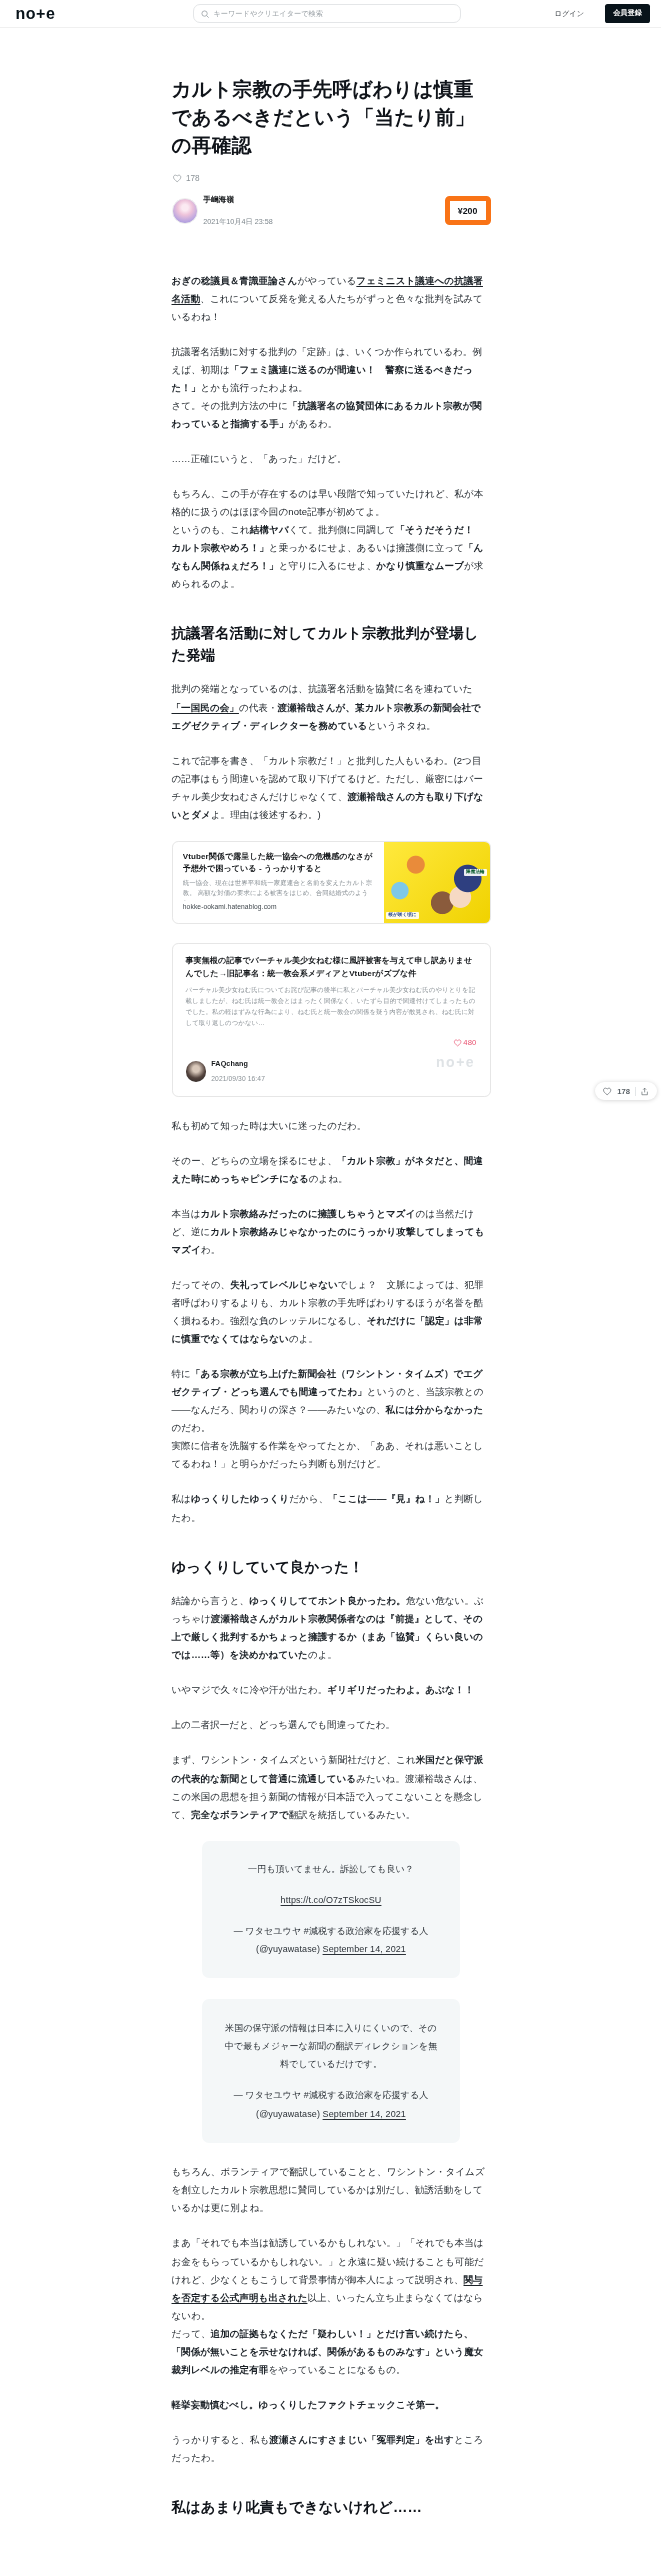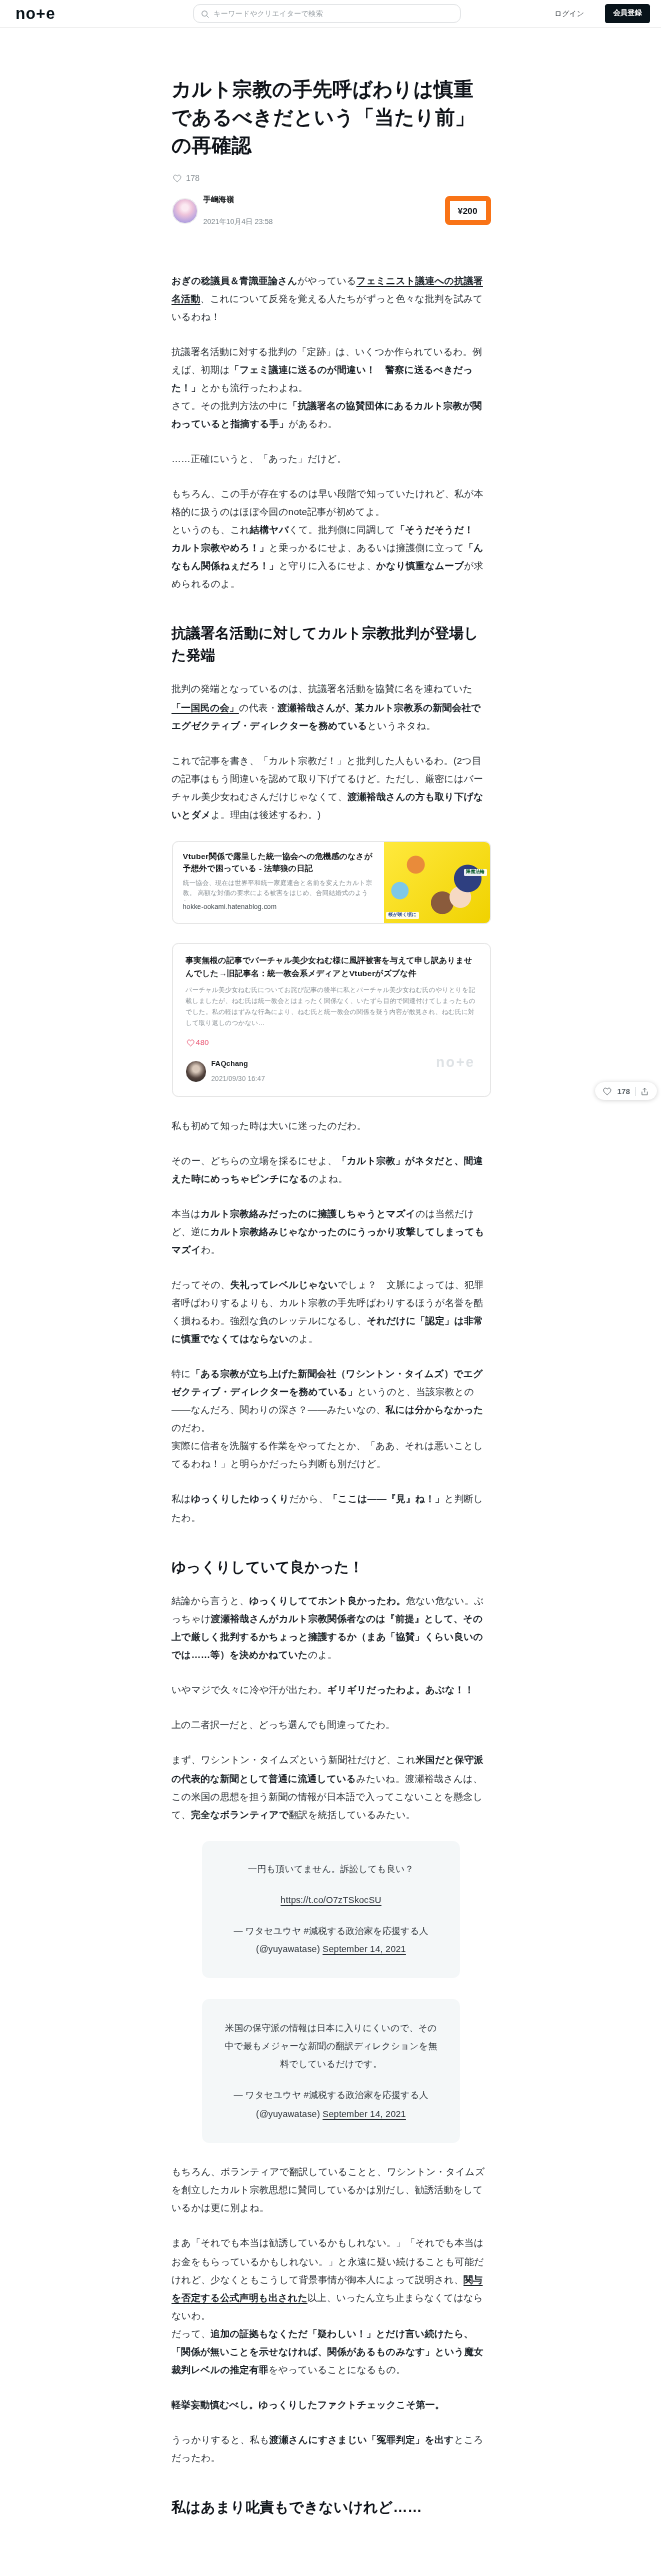--- a/index.html
+++ b/index.html
@@ -52,21 +52,21 @@
       radial-gradient(circle at 30% 28%,#e98b3a 0 9%,transparent 10%),
       radial-gradient(circle at 15% 60%,#7ec8e8 0 8%,transparent 9%),
       linear-gradient(135deg,#ffe93d,#f0d200);}
   .chip{position:absolute;font-size:4.6px;line-height:1.3;background:rgba(255,255,255,.9);padding:0.5px 2.1px;border-radius:1px;font-weight:700;}
   .chip1{left:2.6px;bottom:4.1px;color:#1a3c8c;}
   .chip2{right:2.6px;top:27px;color:#0a5c2d;}
   
   .note-card{border:0.5px solid #e6e6e6;border-radius:6.2px;padding:10.8px 13px;margin:0 0 19.6px;position:relative;background:#fff;}
   .nc-title{font-size:8px;font-weight:700;line-height:1.6;margin:0 0 4.6px;color:#16191c;}
   .nc-desc{font-size:6.4px;color:#8a9196;line-height:1.7;margin:0 0 6.7px;}
-  .nc-likes{display:flex;align-items:center;gap:1px;color:#e8506e;font-size:7.7px;margin:0 0 7.2px;}
+  .nc-likes{display:flex;align-items:center;gap:1px;color:#e8506e;font-size:7.7px;margin:0 0 7.2px;justify-content:flex-end;}
   .nc-author{display:flex;align-items:center;gap:5.2px;}
   .nc-avatar{width:20.6px;height:20.6px;border-radius:50%;flex:0 0 auto;
     background:radial-gradient(circle at 50% 38%,#d9c8ba 20%,#54443e 55%,#201d1c 100%);}
   .nc-name{font-size:7.2px;font-weight:700;color:#16191c;}
   .nc-date{font-size:6.7px;color:#8a9196;margin-top:1.5px;}
   .nc-watermark{position:absolute;right:14.4px;bottom:20.6px;font-size:14px;font-weight:800;letter-spacing:1.5px;color:#dfe3e6;}
   
   .tweet{width:258px;box-sizing:border-box;margin:12.4px auto 20.6px;background:#f4f7f8;border-radius:7.2px;
     padding:19.6px 21.6px;text-align:center;font-size:9px;line-height:2.05;color:#2b3137;}
   .tweet p{margin:0 0 12.4px;}
@@ -119,21 +119,21 @@
     <p class="para"><span>……正確にいうと、「あった」だけど。</span></p>
     <p class="para"><span>もちろん、この手が存在するのは早い段階で知っていたけれど、私が本格的に扱うのはほぼ今回のnote記事が初めてよ。</span><br><span>というのも、これ</span><span class="b">結構ヤバ</span><span>くて。批判側に同調して</span><span class="b">「そうだそうだ！　カルト宗教やめろ！」</span><span>と乗っかるにせよ、あるいは擁護側に立って</span><span class="b">「んなもん関係ねぇだろ！」</span><span>と守りに入るにせよ、</span><span class="b">かなり慎重なムーブ</span><span>が求められるのよ。</span></p>
 
     <h2 class="h">抗議署名活動に対してカルト宗教批判が登場した発端</h2>
 
     <p class="para"><span>批判の発端となっているのは、抗議署名活動を協賛に名を連ねていた</span><span class="b u">「一国民の会」</span><span>の代表・</span><span class="b">渡瀬裕哉さんが、某カルト宗教系の新聞会社でエグゼクティブ・ディレクターを務めている</span><span>というネタね。</span></p>
     <p class="para"><span>これで記事を書き、「カルト宗教だ！」と批判した人もいるわ。(2つ目の記事はもう間違いを認めて取り下げてるけど。ただし、厳密にはバーチャル美少女ねむさんだけじゃなくて、</span><span class="b">渡瀬裕哉さんの方も取り下げないとダメ</span><span>よ。理由は後述するわ。)</span></p>
 
     <div class="link-card">
       <div class="lc-text">
-        <div class="lc-title">Vtuber関係で露呈した統一協会への危機感のなさが予想外で困っている - 法華狼の日記</div>
+        <div class="lc-title">Vtuber関係で露呈した統一協会への危機感のなさが予想外で困っている - うっかりすると</div>
         <div class="lc-desc">統一協会、現在は世界平和統一家庭連合と名前を変えたカルト宗教。 高額な対価の要求による被害をはじめ、合同結婚式のような…</div>
         <div class="lc-domain">hokke-ookami.hatenablog.com</div>
       </div>
       <div class="lc-thumb">
         <span class="chip chip1">桜が咲く頃に</span>
         <span class="chip chip2">降魔法輪</span>
       </div>
     </div>
 
     <div class="note-card">
@@ -152,21 +152,21 @@
           <div class="nc-date">2021/09/30 16:47</div>
         </div>
       </div>
       <div class="nc-watermark">no+e</div>
     </div>
 
     <p class="para"><span>私も初めて知った時は大いに迷ったのだわ。</span></p>
     <p class="para"><span>そのー、どちらの立場を採るにせよ、</span><span class="b">「カルト宗教」がネタだと、間違えた時にめっちゃピンチになる</span><span>のよね。</span></p>
     <p class="para"><span>本当は</span><span class="b">カルト宗教絡みだったのに擁護しちゃうとマズイ</span><span>のは当然だけど、逆に</span><span class="b">カルト宗教絡みじゃなかったのにうっかり攻撃してしまってもマズイ</span><span>わ。</span></p>
     <p class="para"><span>だってその、</span><span class="b">失礼ってレベルじゃない</span><span>でしょ？　文脈によっては、犯罪者呼ばわりするよりも、カルト宗教の手先呼ばわりするほうが名誉を酷く損ねるわ。強烈な負のレッテルになるし、</span><span class="b">それだけに「認定」は非常に慎重でなくてはならない</span><span>のよ。</span></p>
-    <p class="para"><span>特に</span><span class="b">「ある宗教が立ち上げた新聞会社（ワシントン・タイムズ）でエグゼクティブ・ディレクターを務めている」</span><span>というのと、当該宗教との――なんだろ、関わりの深さ？――みたいなの、</span><span class="b">私には分からなかった</span><span>のだわ。</span><br><span>実際に信者を洗脳する作業をやってたとか、「ああ、それは悪いことしてるわね！」と明らかだったら判断も別だけど。</span></p>
+    <p class="para"><span>特に</span><span class="b">「ある宗教が立ち上げた新聞会社（ワシントン・タイムズ）でエグゼクティブ・どっち選んでも間違ってたわ」</span><span>というのと、当該宗教との――なんだろ、関わりの深さ？――みたいなの、</span><span class="b">私には分からなかった</span><span>のだわ。</span><br><span>実際に信者を洗脳する作業をやってたとか、「ああ、それは悪いことしてるわね！」と明らかだったら判断も別だけど。</span></p>
     <p class="para"><span>私は</span><span class="b">ゆっくりしたゆっくり</span><span>だから、</span><span class="b">「ここは――『見』ね！」</span><span>と判断したわ。</span></p>
 
     <h2 class="h">ゆっくりしていて良かった！</h2>
 
     <p class="para"><span>結論から言うと、</span><span class="b">ゆっくりしててホント良かったわ。</span><span>危ない危ない。ぶっちゃけ</span><span class="b">渡瀬裕哉さんがカルト宗教関係者なのは『前提』として、その上で厳しく批判するかちょっと擁護するか（まあ「協賛」くらい良いのでは……等）を決めかねていた</span><span>のよ。</span></p>
     <p class="para"><span>いやマジで久々に冷や汗が出たわ。</span><span class="b">ギリギリだったわよ。あぶな！！</span></p>
     <p class="para"><span>上の二者択一だと、どっち選んでも間違ってたわ。</span></p>
     <p class="para"><span>まず、ワシントン・タイムズという新聞社だけど、これ</span><span class="b">米国だと保守派の代表的な新聞として普通に流通している</span><span>みたいね。渡瀬裕哉さんは、この米国の思想を担う新聞の情報が日本語で入ってこないことを懸念して、</span><span class="b">完全なボランティアで</span><span>翻訳を統括しているみたい。</span></p>
 
     <div class="tweet">

